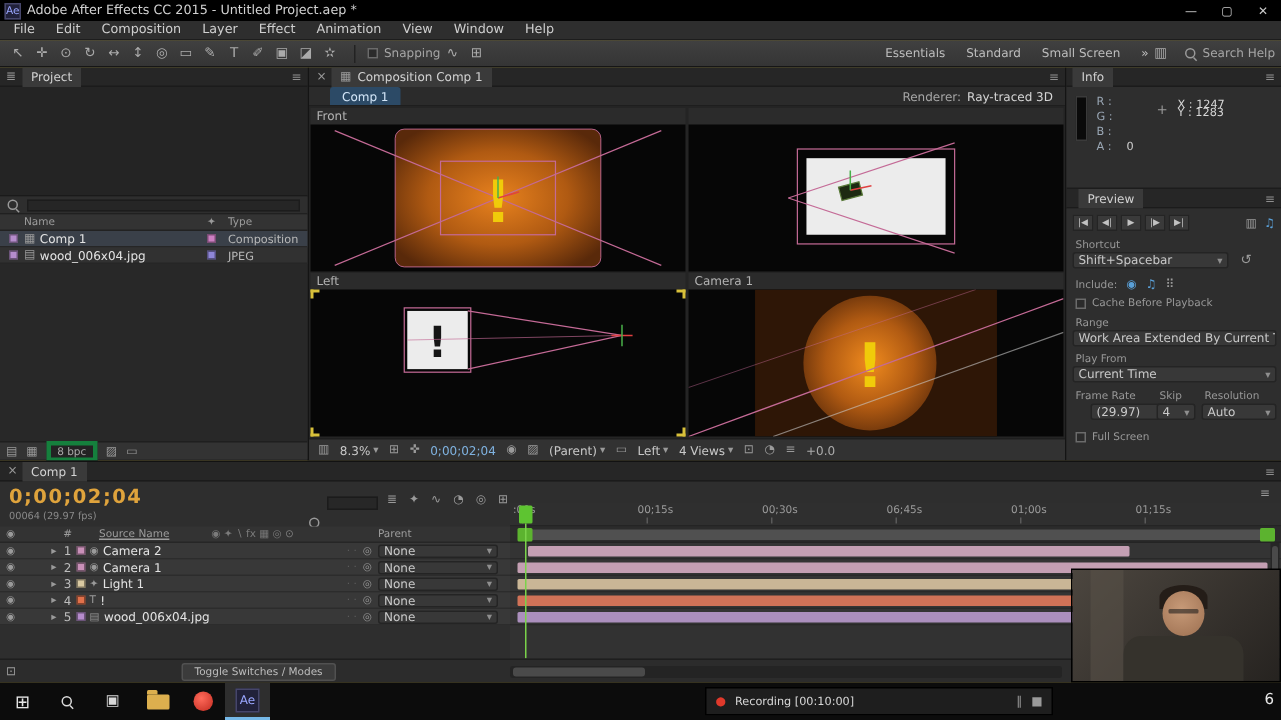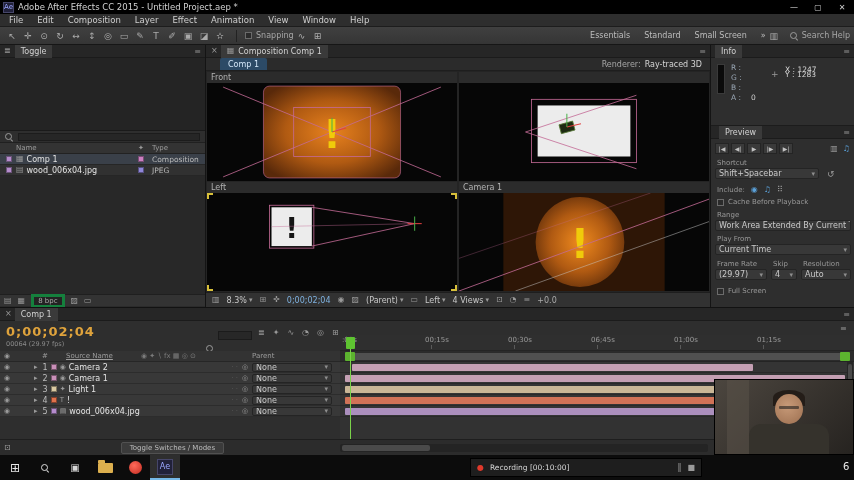--- a/index.html
+++ b/index.html
@@ -95,21 +95,21 @@
     <span class="ws">»</span>
     <span class="tool">▥</span>
     <span class="lens" style="margin:0 4px 0 8px;"></span>
     <span class="lbl8">Search Help</span>
   </div>
 
   <div class="abs" style="left:0;top:45px;width:206px;height:262px;background:#2b2b2b;border-right:1px solid #141414;">
     <div class="tabstrip">
       <span class="glyph" style="margin:0 4px;">≣</span>
       <div class="paneltab">
-          <span>Toggle</span>
+          <span>Project</span>
         </div>
       <span class="pmenu">≡</span>
     </div>
     <div style="height:73px;background:#242424;border-bottom:1px solid #1a1a1a;"></div>
     <div class="flex" style="height:12px;background:#2e2e2e;border-bottom:1px solid #202020;padding:0 5px;">
       <span class="lens"></span>
       <span style="flex:1;height:8px;margin-left:5px;background:#262626;border:1px solid #1c1c1c;"></span>
     </div>
     <div class="flex" style="height:11px;background:#333;border-bottom:1px solid #222;font-size:7px;color:#9c9c9c;">
       <span style="margin-left:16px;">Name</span>
@@ -333,21 +333,21 @@
         <span>Work Area Extended By Current Ti</span>
       </div>
       <span class="abs lbl7" style="left:6px;top:96px;">Play From</span>
       <div class="abs dd" style="left:4px;top:105px;width:136px;">
         <span>Current Time</span>
           <span class="caret">▾</span>
       </div>
       <span class="abs lbl7" style="left:6px;top:121px;">Frame Rate</span>
       <span class="abs lbl7" style="left:62px;top:121px;">Skip</span>
       <span class="abs lbl7" style="left:92px;top:121px;">Resolution</span>
-      <div class="abs dd" style="left:4px;top:130px;width:52px;">
+      <div class="abs dd" style="left:16px;top:130px;width:52px;">
         <span>(29.97)</span>
           <span class="caret">▾</span>
       </div>
       <div class="abs dd" style="left:60px;top:130px;width:26px;">
         <span>4</span>
           <span class="caret">▾</span>
       </div>
       <div class="abs dd" style="left:90px;top:130px;width:50px;">
         <span>Auto</span>
           <span class="caret">▾</span>

